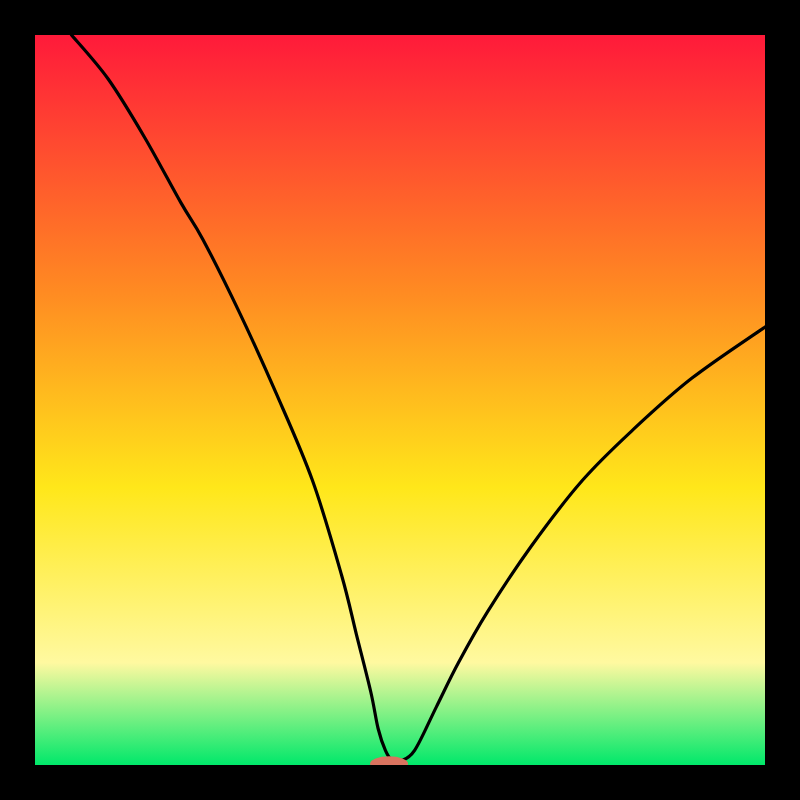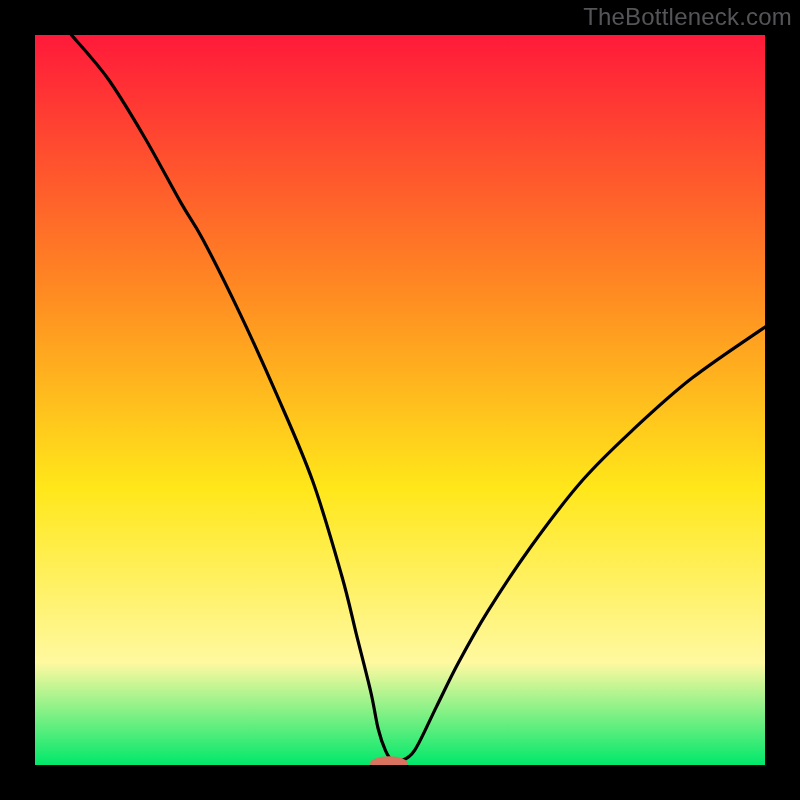--- a/index.html
+++ b/index.html
@@ -34,21 +34,20 @@
     height: 730px;
   }
   svg {
     display: block;
   }
 </style>
 </head>
 <body>
 <div class="outer">
 
-  <div class="watermark">TheBottleneck.com</div>
 
   <div class="plot-area">
     <svg id="chart-svg" width="730" height="730" viewBox="0 0 730 730">
       <defs>
         <linearGradient id="bg-grad" x1="0" y1="0" x2="0" y2="1">
           <stop id="g0" offset="0%" stop-color="#ff1a3a"></stop>
           <stop id="g1" offset="35%" stop-color="#ff8a22"></stop>
           <stop id="g2" offset="62%" stop-color="#ffe71a"></stop>
           <stop id="g3" offset="86%" stop-color="#fff9a0"></stop>
           <stop id="g4" offset="100%" stop-color="#00e86a"></stop>

